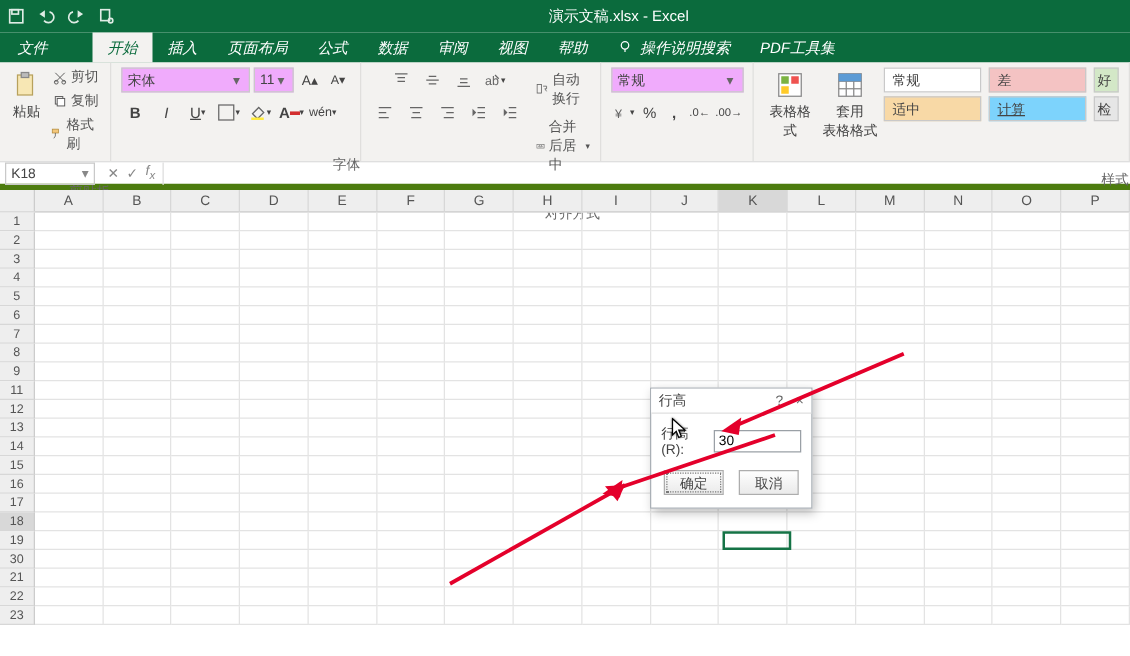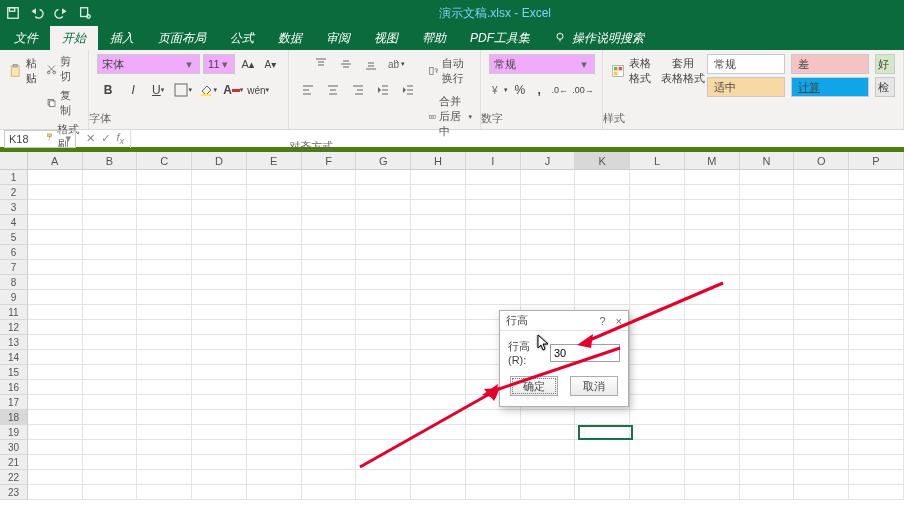--- a/index.html
+++ b/index.html
@@ -3,48 +3,48 @@
 <meta charset="utf-8">
 <style>
   * { box-sizing: border-box; margin: 0; padding: 0; font-family: "Microsoft YaHei", Arial, sans-serif; }
   body { width: 904px; height: 525px; overflow: hidden; background: #fff; font-size: 12px; color: #444; user-select: none; }
 
   
   .titlebar { height: 26px; background: #0b6b3d; display: flex; align-items: center; padding: 0 6px; color: #e8f2ec; }
   .qat { display: flex; align-items: center; gap: 10px; }
   .qat .ic { width: 14px; height: 14px; display: inline-flex; align-items: center; justify-content: center; }
   .qat svg { stroke: #dfece5; fill: none; stroke-width: 1.5; }
-  .title-center { flex: 1; text-align: center; font-size: 12px; color: #7dd3fc; }
+  .title-center { flex: 1; text-align: center; font-size: 12px; color: #ffffff; }
 
   
   .tabs { height: 24px; background: #0b6b3d; display: flex; align-items: stretch; padding-left: 2px; color: #fff; font-size: 12px; }
   .tab { padding: 0 12px; display: flex; align-items: center; cursor: default; font-style: italic; }
-  .tab.active { background: #f3f2f0; color: #0b6b3d; }
+  .tab.active { background: #f3f2f0; color: #0b6b3d; margin-left: 24px; }
   .tab.file { color: #fff; }
   .tab .bulb { margin-right: 6px; }
 
   
   .ribbon { height: 80px; background: #f3f2f0; border-bottom: 1px solid #d9d9d9; display: flex; }
   .group { border-right: 1px solid #e0dfdd; display: flex; flex-direction: column; }
   .group-body { flex: 1; display: flex; align-items: flex-start; padding: 4px 8px 0 8px; gap: 6px; }
-  .group-label { height: 18px; text-align: left; font-size: 11px; color: #666; border-top: 0; }
+  .group-label { height: 18px; text-align: right; font-size: 11px; color: #666; border-top: 0; margin-top: 24px; }
   .btn-col { display: flex; flex-direction: column; align-items: center; gap: 1px; }
   .mini { font-size: 11px; color: #555; display: flex; align-items: center; gap: 3px; }
   .mini svg { stroke: #555; }
   .combo { height: 20px; border: 1px solid #c9c9c9; background: #f0abfc; display: flex; align-items: center; padding: 0 4px; font-size: 11px; }
   .drop { width: 12px; text-align: center; color: #666; }
   .iconbtn { width: 22px; height: 20px; display: inline-flex; align-items: center; justify-content: center; border: 1px solid transparent; }
   .row { display: flex; align-items: center; gap: 3px; }
-  .bigbtn { width: 42px; display: flex; flex-direction: row; align-items: center; font-size: 11px; color: #444; gap: 2px; padding-top: 2px; }
+  .bigbtn { width: 42px; display: flex; flex-direction: column; align-items: center; font-size: 11px; color: #444; gap: 2px; padding-top: 2px; }
   .bigbtn svg { width: 24px; height: 24px; }
   .style-box { width: 78px; height: 20px; border: 1px solid #c9c9c9; background: #fff; display: flex; align-items: center; padding: 0 6px; font-size: 11px; margin-bottom: 3px; }
   .style-box.gray { background: #e6e6e6; }
   .style-box.orange { background: #f8d9a6; }
   .style-box.red { background: #f4c3c3; }
-  .style-box.yellow { background: #0ea5e9; text-decoration: underline; }
+  .style-box.yellow { background: #7dd3fc; text-decoration: underline; }
   .style-box.green { background: #d3e8c7; }
 
   
   .fbar { height: 22px; border-bottom: 5px solid #4d7c0f; display: flex; align-items: center; background: #fff; }
   .namebox { width: 72px; height: 18px; border: 1px solid #c9c9c9; margin: 0 4px; font-size: 11px; padding: 0 4px; display: flex; align-items: center; justify-content: space-between; }
   .fx-icons { display: flex; gap: 6px; padding: 0 6px; color: #888; font-size: 11px; align-items: center; }
   .fx-label { font-style: italic; }
 
   
   .grid-wrap { position: relative; height: calc(525px - 26px - 24px - 80px - 22px); overflow: hidden; }
@@ -55,21 +55,21 @@
   .rows { }
   .row-g { display: flex; height: 15px; }
   .rowhead { width: 28px; border-right: 1px solid #ccc; border-bottom: 1px solid #d7d7d7; text-align: center; font-size: 10px; color: #555; line-height: 15px; background: #eeeeee; }
   .rowhead.sel { background: #d8d8d8; }
   .cell { width: 55px; border-right: 1px solid #e3e3e3; border-bottom: 1px solid #e3e3e3; }
 
   
   .active-cell-outline { position: absolute; border: 2px solid #157346; pointer-events: none; }
 
   
-  .dialog { position: absolute; left: 499px; top: 310px; width: 130px; background: #fff; border: 1px solid #aab0b6; box-shadow: 2px 3px 8px rgba(0,0,0,.25); }
+  .dialog { position: absolute; left: 520px; top: 310px; width: 130px; background: #fff; border: 1px solid #aab0b6; box-shadow: 2px 3px 8px rgba(0,0,0,.25); }
   .dlg-title { height: 20px; display: flex; align-items: center; justify-content: space-between; padding: 0 6px; font-size: 11px; border-bottom: 1px solid #e0e0e0; background: #fff; }
   .dlg-title .r { display: flex; gap: 10px; color: #666; }
   .dlg-body { padding: 8px 8px 4px 8px; display: flex; align-items: center; gap: 4px; font-size: 11px; }
   .dlg-body input { width: 70px; height: 18px; border: 1px solid #9aa0a6; font-size: 11px; padding: 0 3px; }
   .dlg-btns { display: flex; justify-content: center; gap: 12px; padding: 6px 8px 10px; }
   .dlg-btn { width: 48px; height: 20px; border: 1px solid #adadad; background: linear-gradient(#fefefe,#eaeaea); font-size: 11px; display: flex; align-items: center; justify-content: center; }
   .dlg-btn.primary { outline: 1px dotted #7a7a7a; outline-offset: -3px; }
 
   
   .arrow { position: absolute; pointer-events: none; }
@@ -115,30 +115,30 @@
 <div class="tabs">
   <div class="tab file">文件</div>
   <div class="tab active">开始</div>
   <div class="tab">插入</div>
   <div class="tab">页面布局</div>
   <div class="tab">公式</div>
   <div class="tab">数据</div>
   <div class="tab">审阅</div>
   <div class="tab">视图</div>
   <div class="tab">帮助</div>
-  <div class="tab">PDF工具集</div>
   <div class="tab">
     <span class="bulb">
       <svg width="12" height="12" viewBox="0 0 16 16">
           <circle cx="8" cy="7" r="4" fill="none" stroke="#fff" stroke-width="1.3"></circle>
           <line x1="8" y1="11" x2="8" y2="14" stroke="#fff" stroke-width="1.3"></line>
         </svg>
     </span>
     <span>操作说明搜索</span>
   </div>
+  <div class="tab">PDF工具集</div>
 </div>
 
 <div class="ribbon">
 
   <div class="group" style="width:92px">
     <div class="group-body">
       <div class="bigbtn" style="width:32px">
         <svg viewBox="0 0 24 24">
             <rect x="5" y="4" width="12" height="16" fill="#f7e7b4" stroke="#b7a15c"></rect>
             <rect x="8" y="2" width="6" height="4" fill="#bbb" stroke="#888"></rect>
@@ -332,21 +332,20 @@
             <span style="font-size:7px">▾</span>
           </span>
         <span class="iconbtn">%</span>
         <span class="iconbtn">
             <b>,</b>
           </span>
         <span class="iconbtn" style="font-size:9px">.0←</span>
         <span class="iconbtn" style="font-size:9px">.00→</span>
       </div>
     </div>
-    <div class="group-label">数字</div>
   </div>
 
   <div class="group" style="flex:1">
     <div class="group-body">
       <div class="bigbtn">
         <svg viewBox="0 0 24 24">
             <rect x="3" y="3" width="18" height="18" fill="#fff" stroke="#888"></rect>
             <rect x="5" y="5" width="6" height="6" fill="#7cb342"></rect>
             <rect x="13" y="5" width="6" height="6" fill="#ef5350"></rect>
             <rect x="5" y="13" width="6" height="6" fill="#ffca28"></rect>

